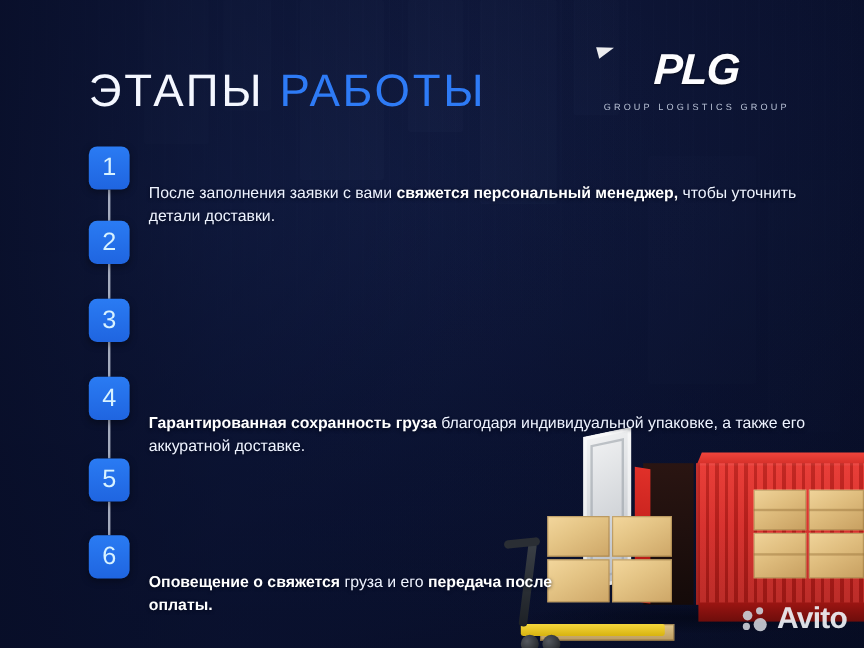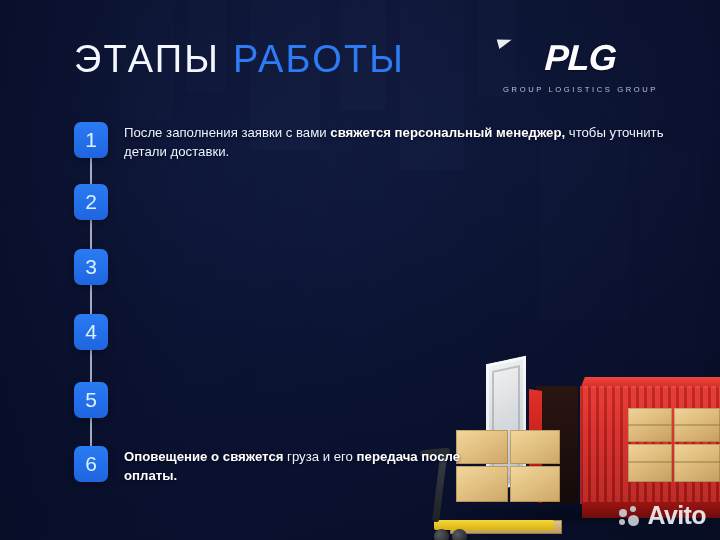--- a/index.html
+++ b/index.html
@@ -145,21 +145,21 @@
   .wheel { position:absolute; bottom:0; width:15px; height:15px; border-radius:50%;
            background:radial-gradient(circle at 35% 35%,#55595f,#17191d); }
 
   .cargo-shadow {
     position:absolute; left:10px; bottom:16px; width:290px; height:26px;
     background:radial-gradient(ellipse at 50% 50%, rgba(2,5,18,0.60) 0%, rgba(2,5,18,0) 72%);
   }
 
   
   .title {
-    position:absolute; left:74px; top:40px;
+    position:absolute; left:74px; top:57px;
     font-size:38px; font-weight:300; letter-spacing:2.2px;
     line-height:1;
     white-space:nowrap;
   }
   .title .w1 { color:#f4f7ff; }
   .title .w2 { color:#2e7bf6; }
 
   .logo-wrap { position:absolute; right:62px; top:40px; text-align:center; }
   .logo-mark {
     font-size:36px; font-weight:bold; letter-spacing:-1px;
@@ -199,20 +199,21 @@
     position:absolute; left:16px; top:36px; width:2px;
     background:rgba(225,232,245,0.72);
     z-index:1;
   }
   .step-text {
     color:#eef3ff;
     font-size:13.2px; line-height:1.42;
     padding-top:2px;
     max-width:548px;
     text-shadow:0 1px 3px rgba(3,8,25,0.75);
+    margin-top:28px;
   }
   .step-text b { font-weight:bold; color:#ffffff; } 
 
   
   .avito {
     position:absolute; right:14px; bottom:12px;
     display:flex; align-items:center; gap:6px;
     opacity:0.92;
     text-align:center;
   }
@@ -313,20 +314,23 @@
         <div class="badge">3</div>
         <div class="connector" style="height:29px;"></div>
       </div>
     </div>
 
     <div class="step" style="height:68px;">
       <div class="badge-col">
         <div class="badge">4</div>
         <div class="connector" style="height:32px;"></div>
       </div>
+      <div class="step-text" style="max-width:568px;">
+        <b>Гарантированная сохранность груза</b><span> благодаря индивидуальной упаковке, а также его аккуратной доставке.</span>
+      </div>
     </div>
 
     <div class="step" style="height:64px;">
       <div class="badge-col">
         <div class="badge">5</div>
         <div class="connector" style="height:28px;"></div>
       </div>
     </div>
 
     <div class="step" style="height:50px;">

